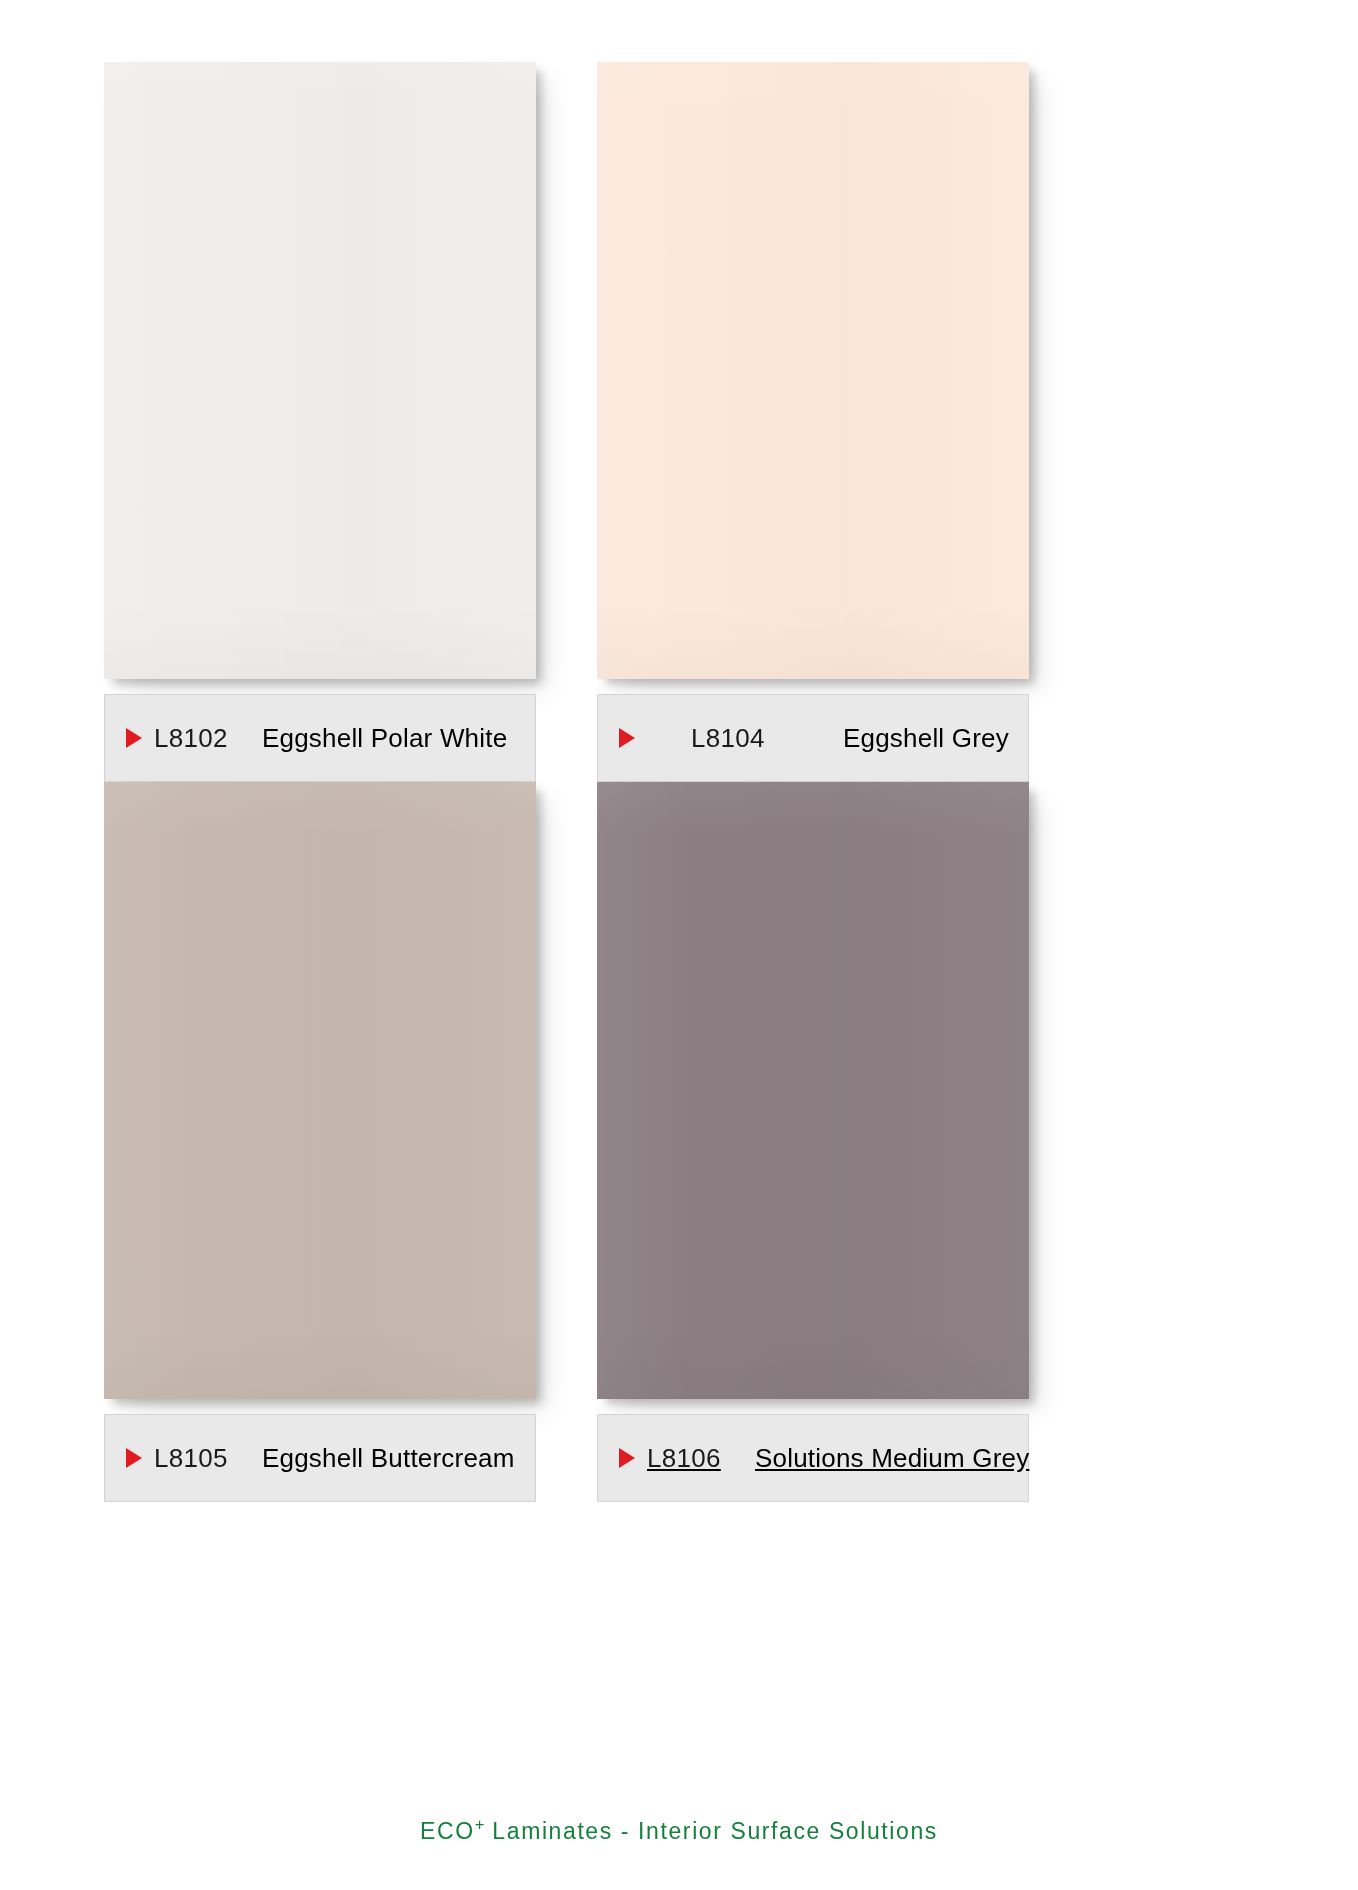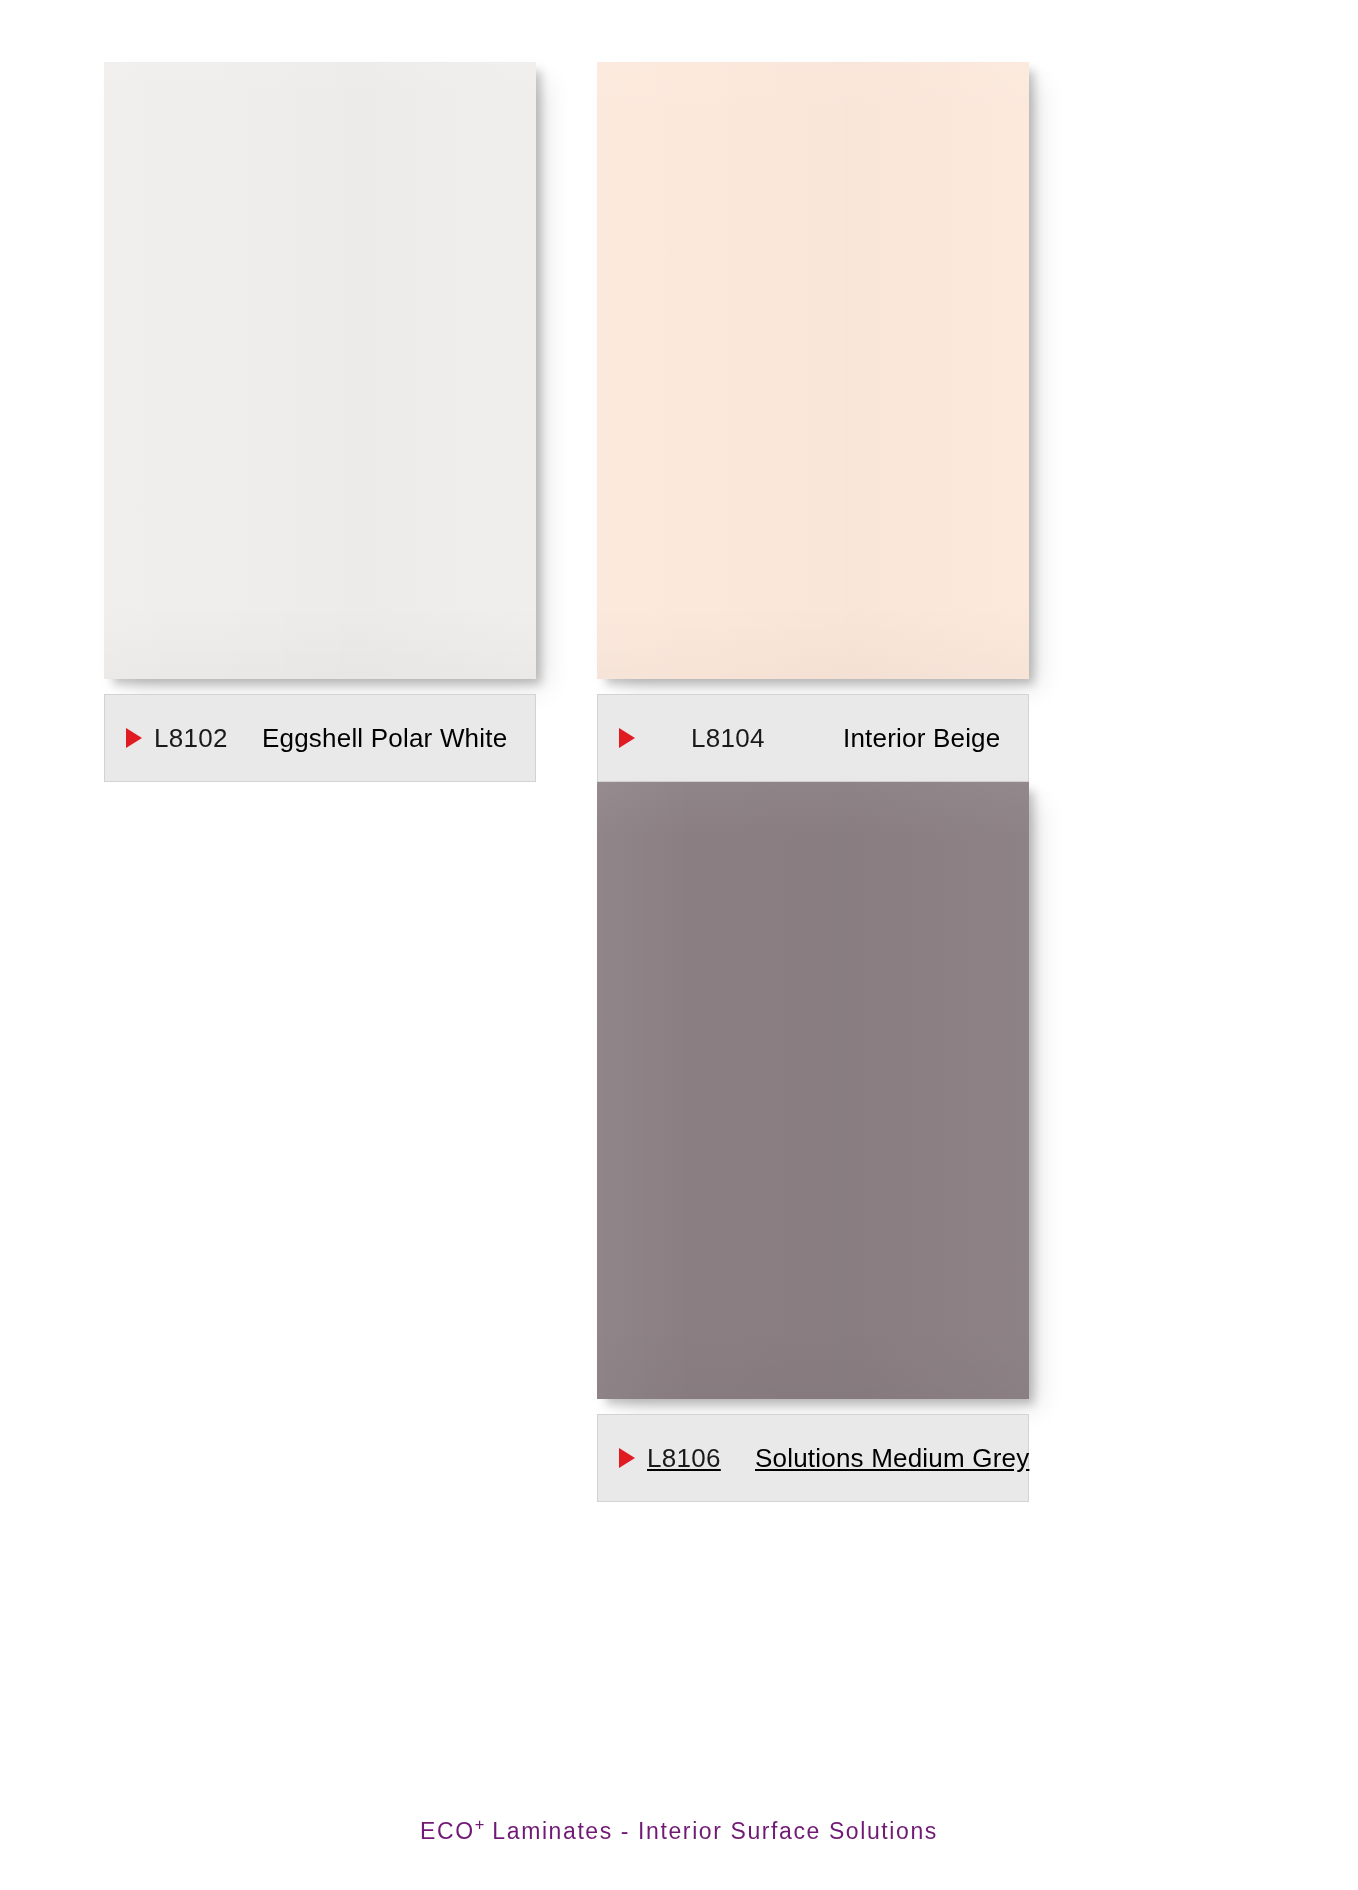--- a/index.html
+++ b/index.html
@@ -135,33 +135,41 @@
         <span class="code">L8102</span>
         <span class="cname">Eggshell Polar White</span>
       </div>
     </div>
 
     <div class="cell c1 r0">
       <div class="chip" style="background: rgb(252, 232, 219);"></div>
       <div class="caption" style="background: rgb(233, 233, 233); border-color: rgb(211, 211, 211); gap: 44px;">
         <span class="tri" style="border-left-color: rgb(224, 27, 34);"></span>
         <span class="code">L8104</span>
-        <span class="cname">Interior Beige</span>
+        <span class="cname">Eggshell Grey</span>
       </div>
     </div>
 
+    <div class="cell c0 r1">
+      <div class="chip" style="background: rgb(198, 184, 174);"></div>
+      <div class="caption" style="background: rgb(233, 233, 233); border-color: rgb(211, 211, 211);">
+        <span class="tri" style="border-left-color: rgb(224, 27, 34);"></span>
+        <span class="code">L8105</span>
+        <span class="cname">Eggshell Buttercream</span>
+      </div>
+    </div>
 
     <div class="cell c1 r1">
       <div class="chip" style="background: rgb(138, 126, 130);"></div>
       <div class="caption" style="background: rgb(233, 233, 233); border-color: rgb(211, 211, 211); text-decoration: underline;">
         <span class="tri" style="border-left-color: rgb(224, 27, 34);"></span>
         <span class="code">L8106</span>
         <span class="cname">Solutions Medium Grey</span>
       </div>
     </div>
 
   </div>
 
-  <div class="footer" style="color: #701a75;">
+  <div class="footer" style="color: #15803d;">
     <span>ECO</span><sup>+</sup><span> Laminates - Interior Surface Solutions</span>
   </div>
 
 </div>
 
 </body></html>

